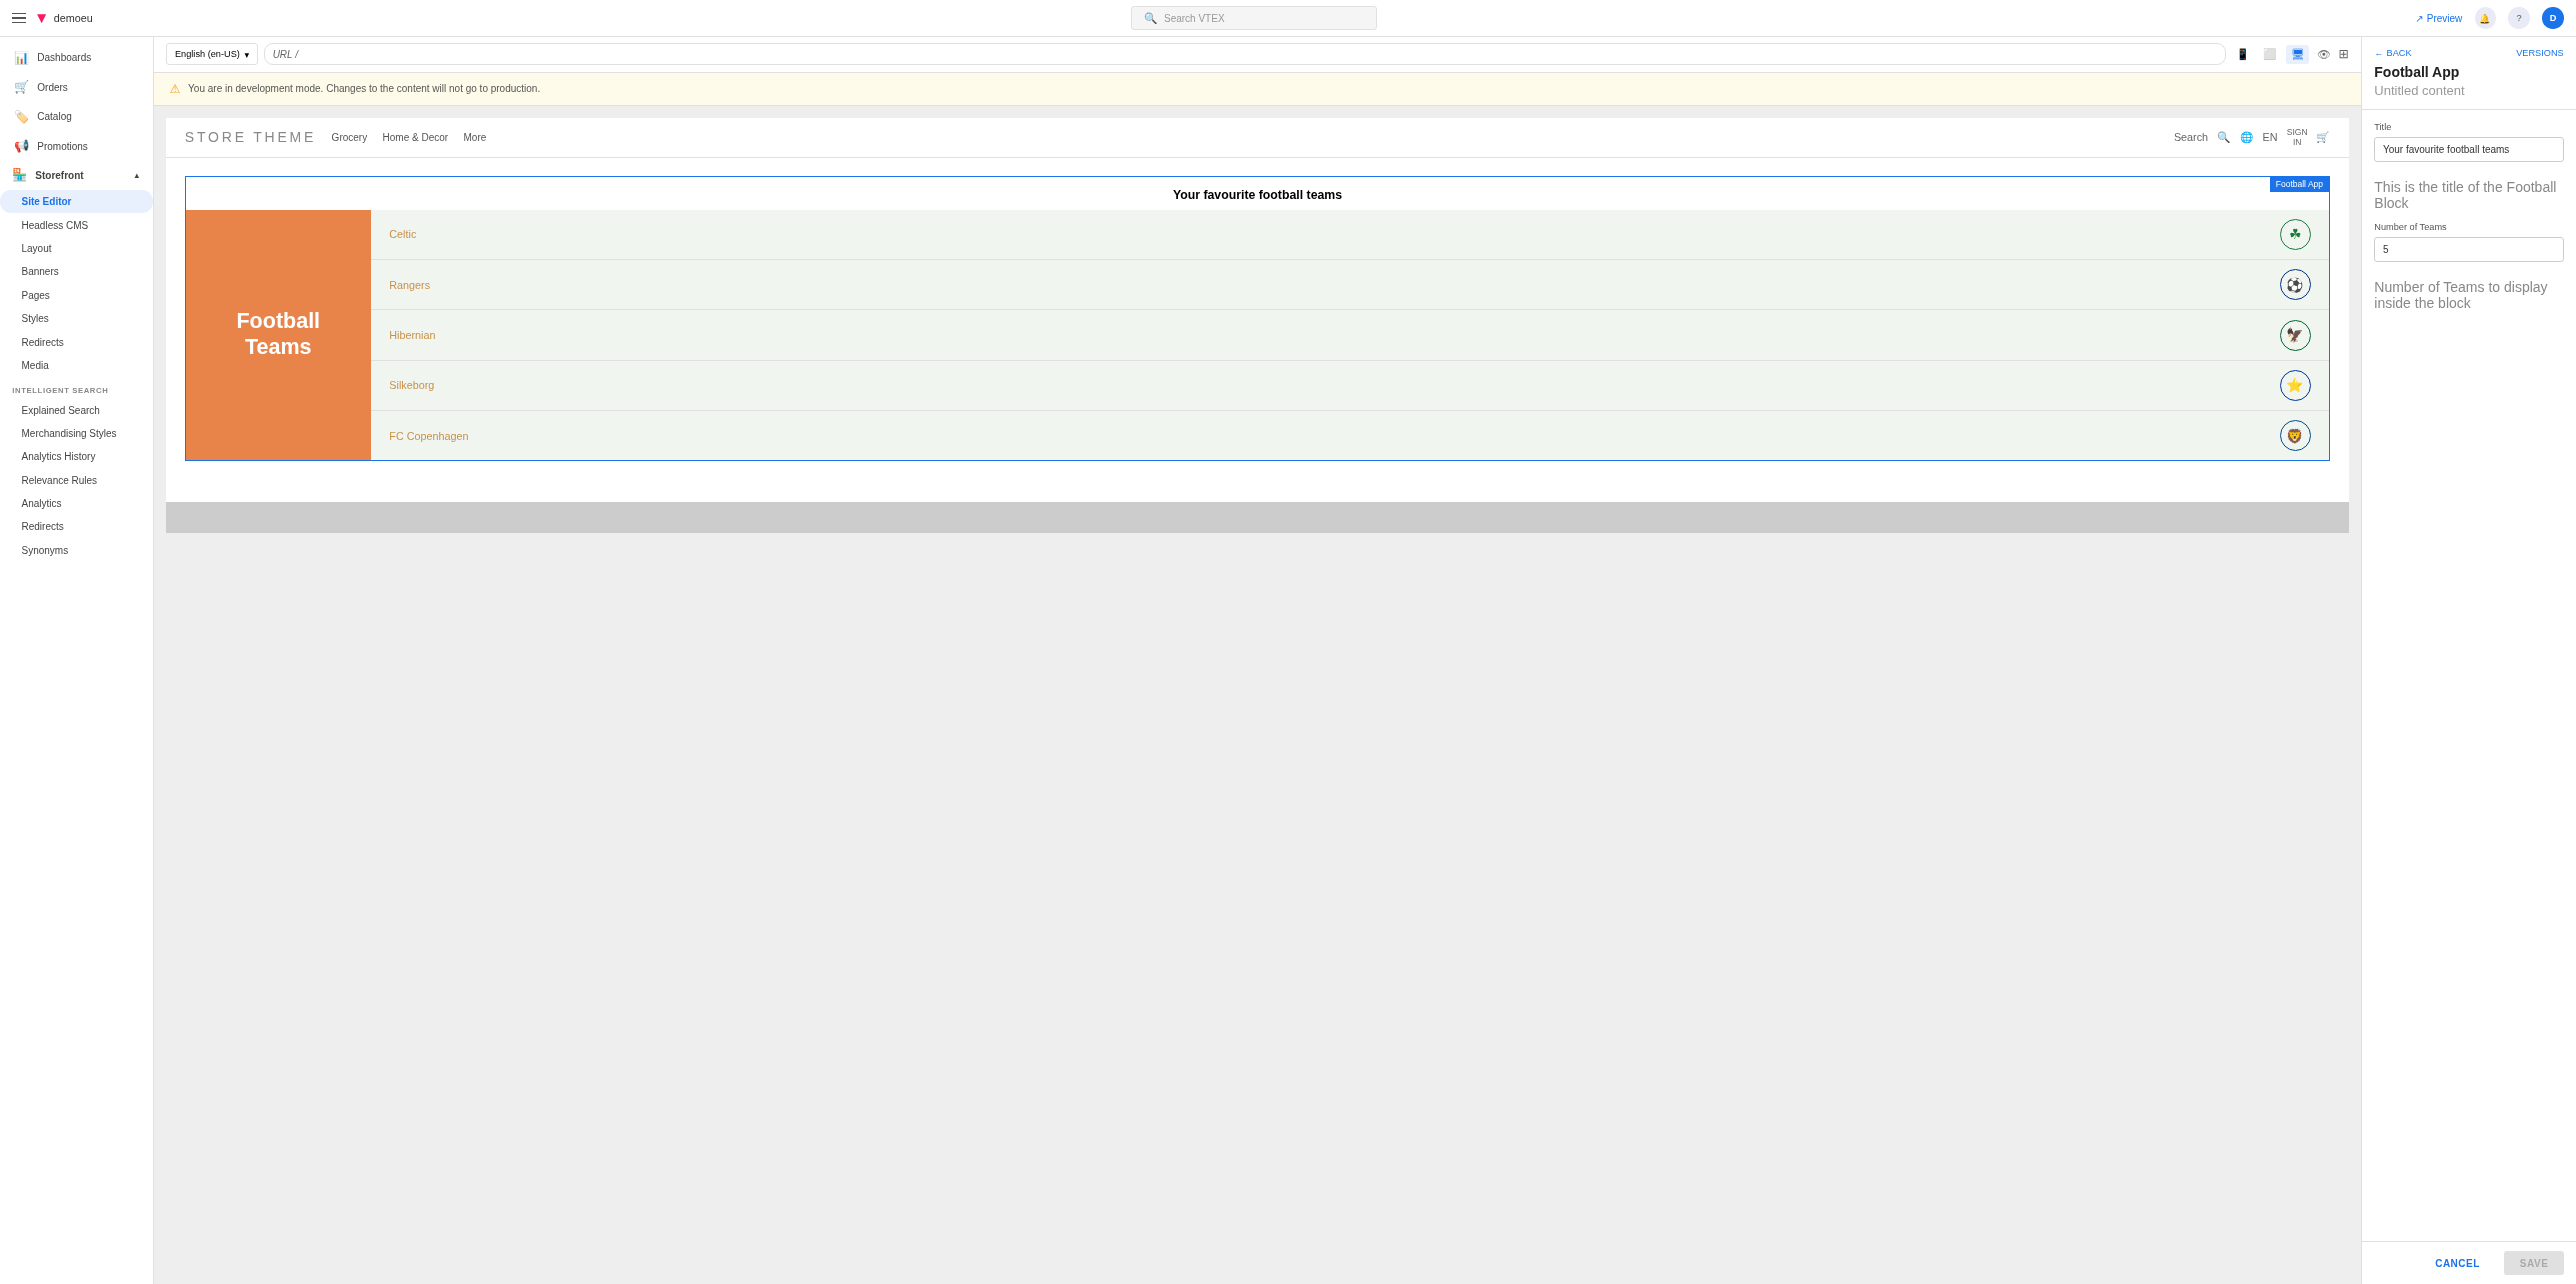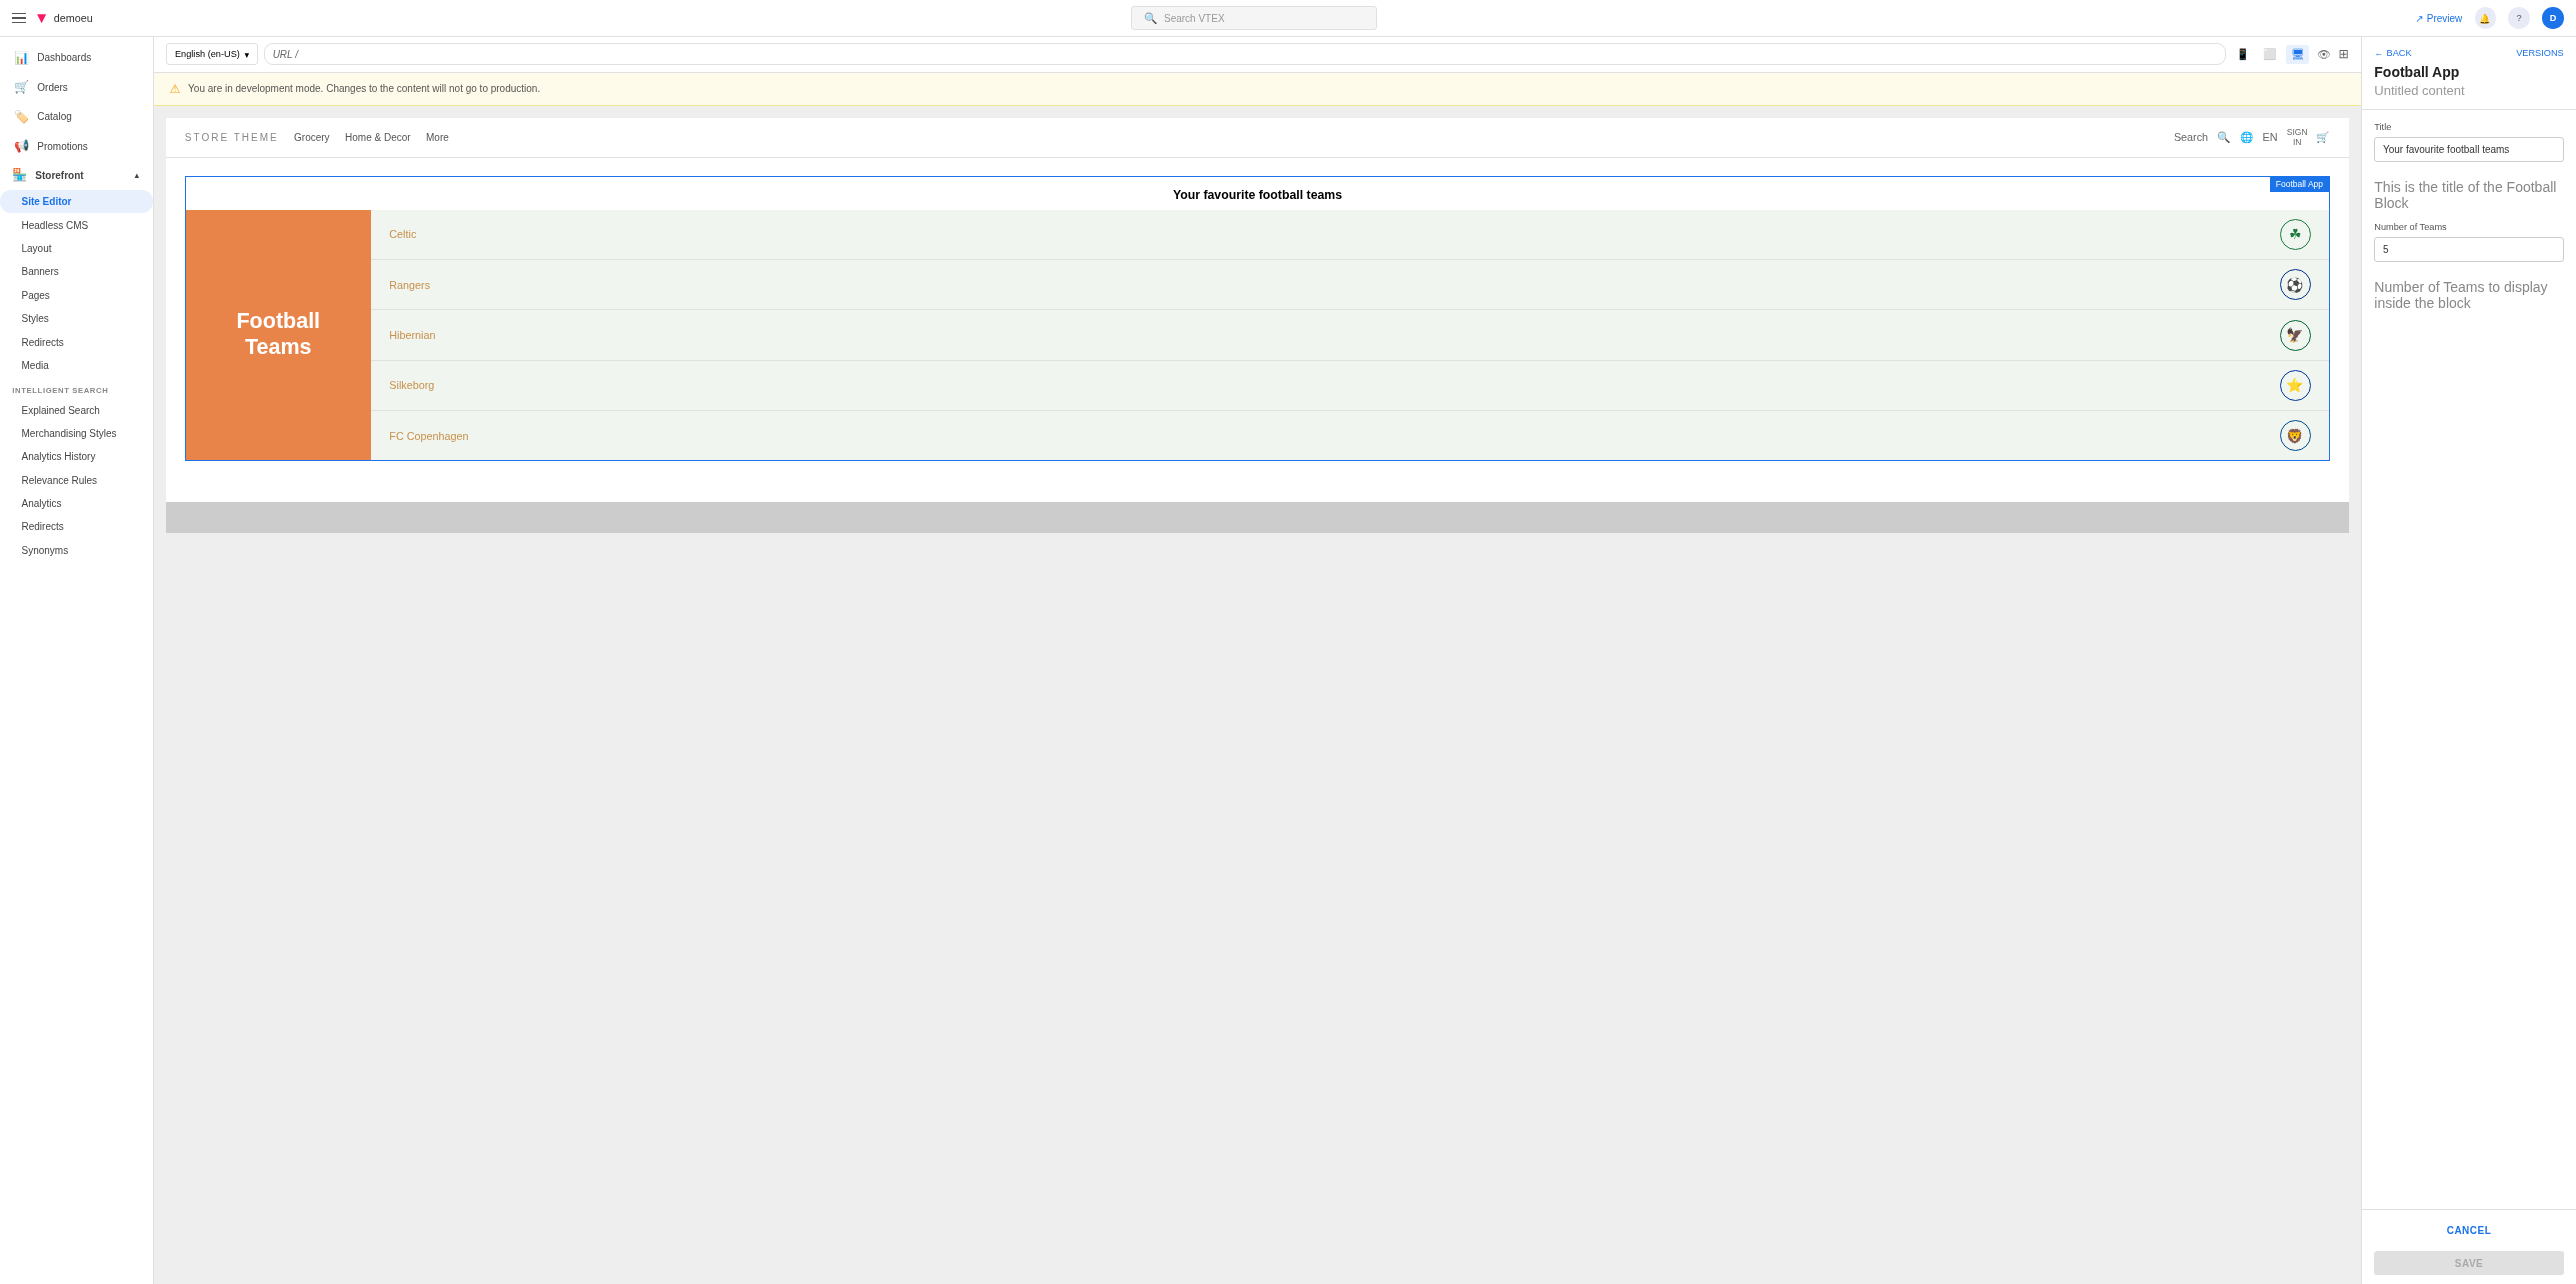--- a/index.html
+++ b/index.html
@@ -80,21 +80,21 @@
 
     
     .preview-area { flex: 1; overflow-y: auto; background: #eee; padding: 12.3px; position: relative; }
     .store-preview {
       background: #fff; min-height: 384px; position: relative;
     }
     .store-nav {
       display: flex; align-items: center; padding: 9.2px 18.5px; gap: 15.4px;
       border-bottom: 0.8px solid #e0e0e0; background: #fff;
     }
-    .store-brand { font-size: 10px; letter-spacing: 0.2em; color: #888; text-transform: uppercase; flex: 0 0 auto; }
+    .store-brand { font-size: 14px; letter-spacing: 0.2em; color: #888; text-transform: uppercase; flex: 0 0 auto; }
     .store-nav-links { display: flex; gap: 15.4px; flex: 1; }
     .store-nav-link { font-size: 10px; color: #555; cursor: pointer; }
     .store-nav-right { display: flex; align-items: center; gap: 9.2px; margin-left: auto; }
     .store-nav-icon { font-size: 10.8px; color: #666; cursor: pointer; }
 
     
     .football-block-wrapper {
       border: 1.5px solid #1a73e8; margin: 18.5px; position: relative;
     }
     .football-block-label {
@@ -139,21 +139,21 @@
     .panel-subtitle { font-size: 13px; color: #999; margin-bottom: 10.8px; }
     .right-panel-body { flex: 1; overflow-y: auto; padding: 12.3px; }
     .field-label { font-size: 9.2px; color: #555; margin-bottom: 4.6px; font-weight: 500; }
     .field-desc { font-size: 14px; color: #888; margin-top: 17px; margin-bottom: 10.8px; }
     .field-input {
       width: 100%; border: 0.8px solid #ccc; border-radius: 3.1px; padding: 6.2px 7.7px;
       font-size: 10px; color: #333; outline: none;
     }
     .right-panel-footer {
       padding: 9.2px 12.3px; border-top: 0.8px solid #e0e0e0; display: flex;
-      justify-content: flex-end; gap: 9.2px; flex-shrink: 0; flex-direction: column;
+      justify-content: flex-end; gap: 9.2px; flex-shrink: 0;
     }
     .cancel-btn {
       padding: 6.2px 15.4px; background: transparent; border: none; color: #1a73e8;
       font-size: 10px; font-weight: 600; cursor: pointer; letter-spacing: 0.05em; text-transform: uppercase;
     }
     .save-btn {
       padding: 6.2px 15.4px; background: #e0e0e0; border: none; color: #aaa;
       font-size: 10px; font-weight: 600; cursor: pointer; border-radius: 3.1px; letter-spacing: 0.05em; text-transform: uppercase;
     }
 

